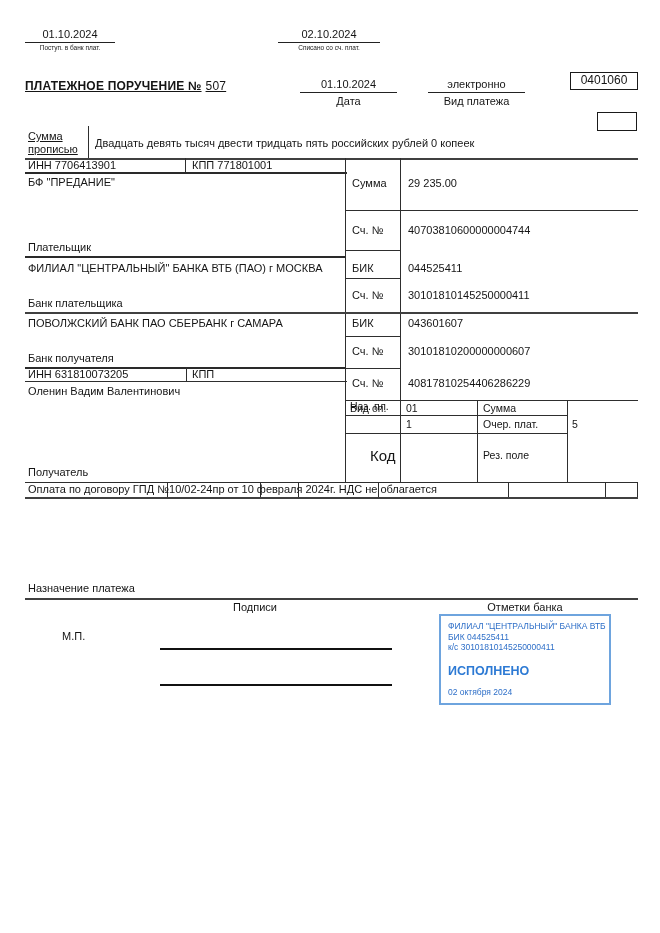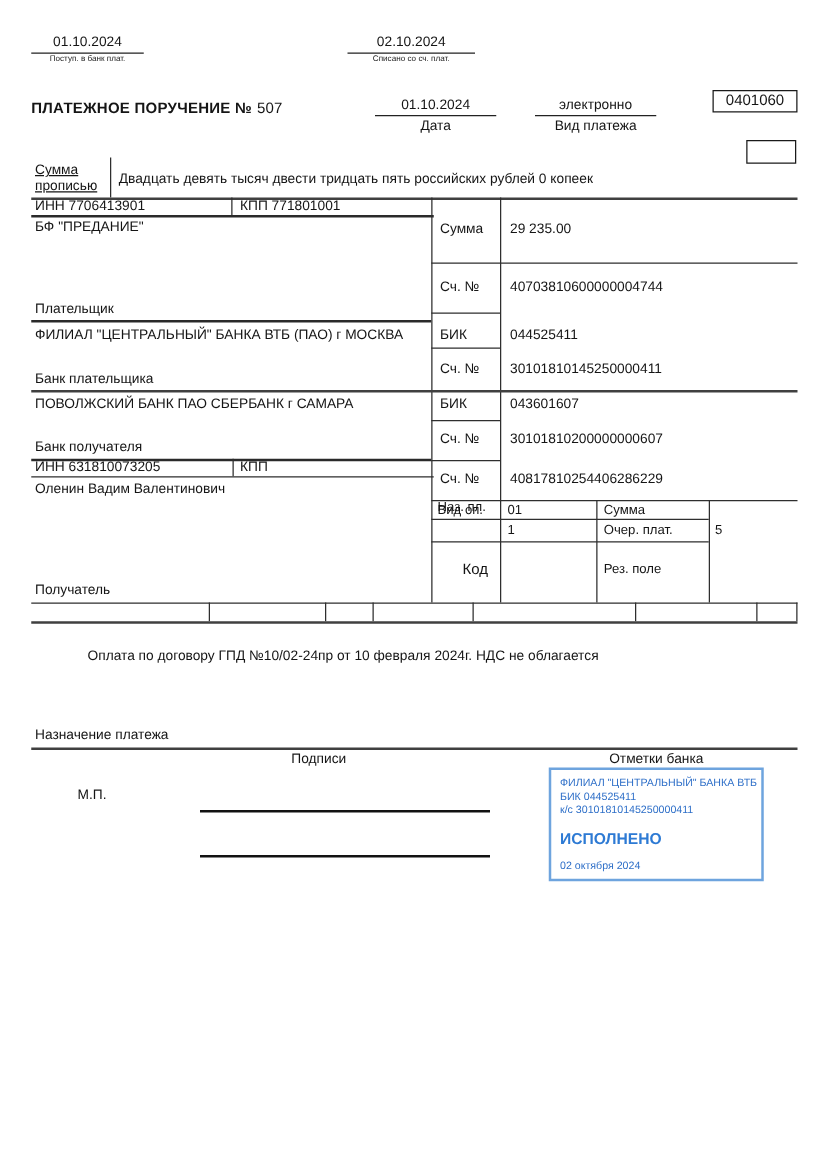--- a/index.html
+++ b/index.html
@@ -2,21 +2,21 @@
 <html><head>
 <meta charset="utf-8">
 <style>
   * { margin:0; padding:0; box-sizing:border-box; }
   html,body { background:#ffffff; }
   .page {
     position:relative; width:660px; height:933px; background:#fff;
     font-family:"Liberation Sans", sans-serif; color:#151515; overflow:hidden;
   }
   .t { position:absolute; font-size:11px; line-height:13px; white-space:nowrap; }
-  .t.bold { font-weight:bold; }
+  .t.bold { font-weight:bold;text-decoration:underline; }
   .t.wrap { white-space:normal;text-decoration:underline; }
   .t.center { text-align:center; }
   .hl { position:absolute; height:1px; background:#2e2e2e; }
   .hl.mid { height:1.5px; background:#2a2a2a; }
   .hl.thick { height:2px; background:#404040; }
   .vl { position:absolute; width:1px; background:#2e2e2e; }
   .box { position:absolute; border:1.5px solid #1a1a1a; background:#fff;margin-top:41px; }
   .datefield { position:absolute; text-align:center; }
   .datefield .dv { font-size:11px; border-bottom:1.5px solid #222; padding-bottom:2px; }
   .datefield .dl { font-size:6.5px; padding-top:1px; color:#222; }
@@ -114,34 +114,34 @@
   <div class="vl" style="left:567px; top:400px; height:82px;"></div>
   <div class="t" style="left:350px; top:402px; font-size:10.5px;">Вид оп.</div>
   <div class="t" style="left:406px; top:402px; font-size:10.5px;">01</div>
   <div class="t" style="left:483px; top:402px; font-size:10.5px;">Сумма</div>
   <div class="hl" style="left:345px; top:415px; width:222px;"></div>
   <div class="t" style="left:350px; top:400px; font-size:10.5px;">Наз. пл.</div>
   <div class="t" style="left:406px; top:418px; font-size:10.5px;">1</div>
   <div class="t" style="left:483px; top:418px; font-size:10.5px;">Очер. плат.</div>
   <div class="t" style="left:572px; top:418px; font-size:10.5px;">5</div>
   <div class="hl" style="left:345px; top:433px; width:222px;"></div>
-  <div class="t" style="left:350px; top:449px; font-size:12px;padding-left:20px;">Код</div>
+  <div class="t" style="left:350px; top:449px; font-size:15px;padding-left:20px;">Код</div>
   <div class="t" style="left:483px; top:449px; font-size:10.5px;">Рез. поле</div>
 
   <div class="hl" style="left:25px; top:482px; width:613px;"></div>
   <div class="vl" style="left:167px; top:482px; height:15px;"></div>
   <div class="vl" style="left:260px; top:482px; height:15px;"></div>
   <div class="vl" style="left:298px; top:482px; height:15px;"></div>
   <div class="vl" style="left:378px; top:482px; height:15px;"></div>
   <div class="vl" style="left:508px; top:482px; height:15px;"></div>
   <div class="vl" style="left:605px; top:482px; height:15px;"></div>
   <div class="vl" style="left:637px; top:482px; height:15px;"></div>
   <div class="hl thick" style="left:25px; top:497px; width:613px;"></div>
 
-  <div class="t" style="left:28px; top:519px;margin-left:42px;">Оплата по договору ГПД №10/02-24пр от 10 февраля 2024г. НДС не облагается</div>
+  <div class="t" style="left:28px; top:483px;">Оплата по договору ГПД №10/02-24пр от 10 февраля 2024г. НДС не облагается</div>
   <div class="t" style="left:28px; top:582px;">Назначение платежа</div>
   <div class="hl thick" style="left:25px; top:598px; width:613px;"></div>
 
   <div class="t center" style="left:180px; top:601px; width:150px;">Подписи</div>
   <div class="t center" style="left:450px; top:601px; width:150px;">Отметки банка</div>
   <div class="t" style="left:62px; top:630px;">М.П.</div>
   <div class="hl mid" style="left:160px; top:648px; width:232px; background:#111;"></div>
   <div class="hl mid" style="left:160px; top:684px; width:232px; background:#111;"></div>
 
   <div class="stamp">

